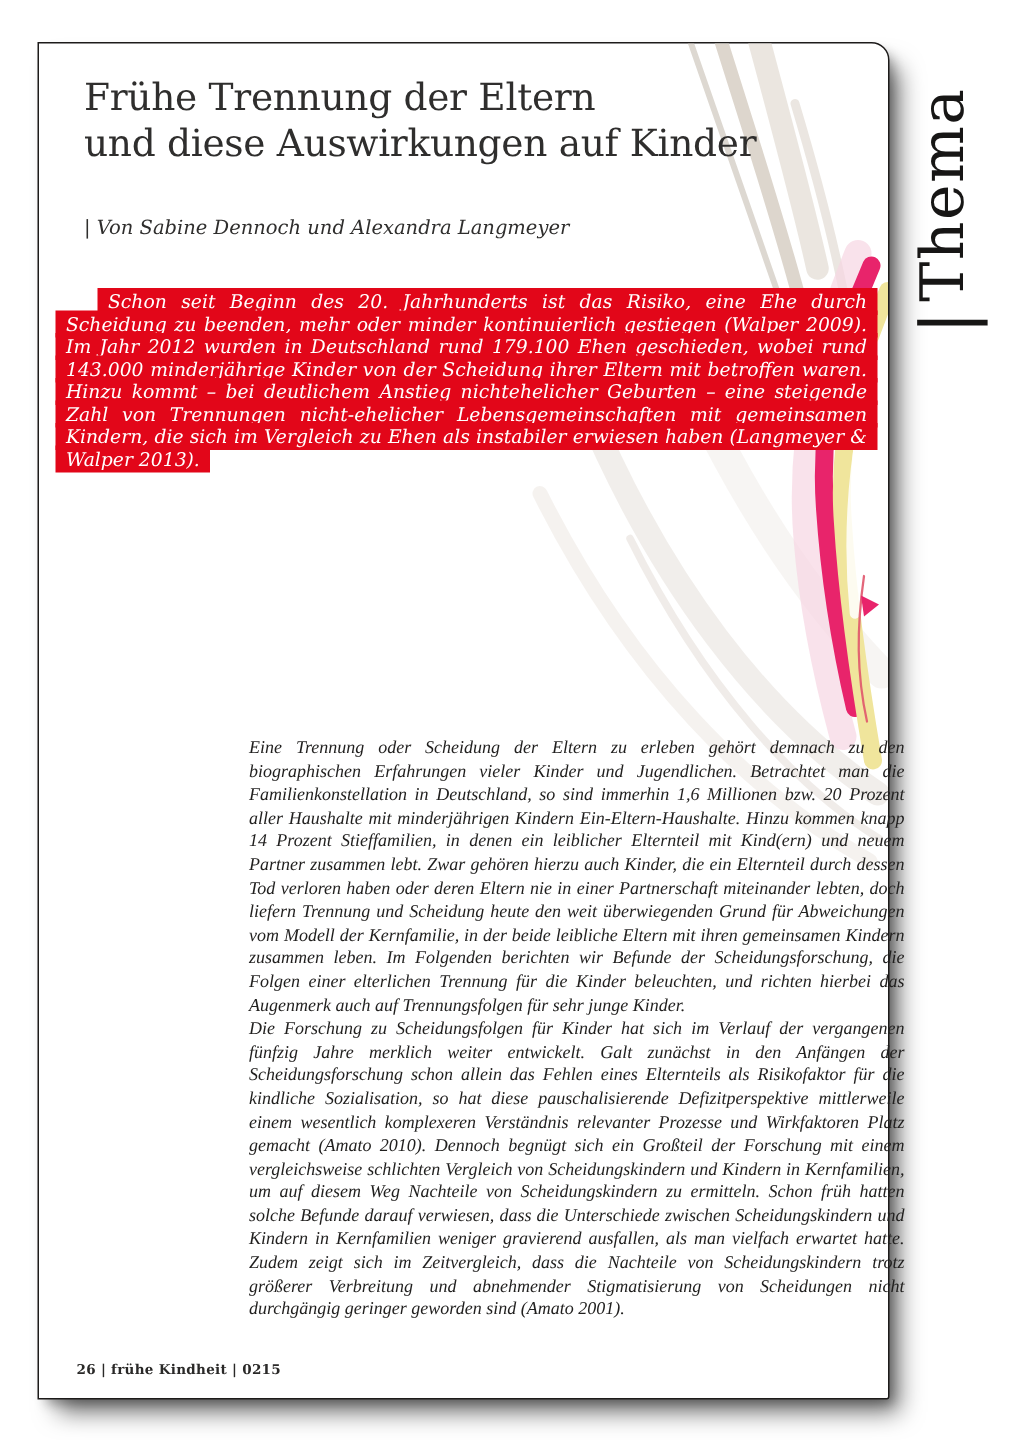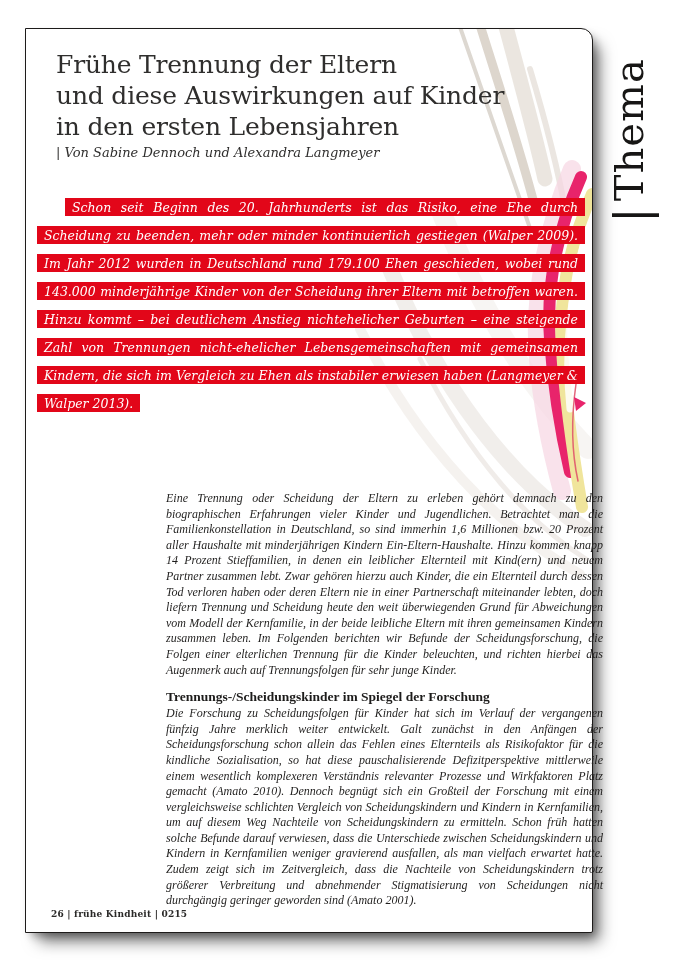--- a/index.html
+++ b/index.html
@@ -20,21 +20,21 @@
   .title{position:absolute;left:30px;top:20px;width:480px;
          font-family:"DejaVu Serif",serif;font-size:25px;line-height:31px;
          color:#2f2e2d;letter-spacing:-0.2px;}
   .byline{position:absolute;left:30px;top:116px;
           font-family:"DejaVu Serif",serif;font-style:italic;font-size:13px;
           color:#2f2e2d;}
   .byline .bar{font-style:normal;}
 
   .abstract{position:absolute;left:11px;top:152px;width:548px;
             font-family:"DejaVu Serif",serif;font-style:italic;
-            font-size:12.5px;line-height:28px;text-align:justify;
+            font-size:12.5px;line-height:15px;text-align:justify;
             text-indent:28px;color:#ffffff;}
   .abstract .hl{background:#e20619;padding:1.5px 7px;
                 -webkit-box-decoration-break:clone;box-decoration-break:clone;}
 
   .body-col{position:absolute;left:140px;top:462px;width:437px;
             font-family:"Liberation Serif",serif;font-size:12px;
             line-height:15.6px;text-align:justify;color:#201f1e;
             hyphens:auto;-webkit-hyphens:auto;}
   .body-col p{margin:0;font-style:italic;}
   .body-col h2{margin:10px 0 1px 0;font-size:13.5px;line-height:17px;
@@ -79,30 +79,28 @@
       <path d="M 246,355 C 241,390 241,420 248,452" stroke="#e0556b" stroke-width="1.5" opacity="0.9"></path>
     </g>
     <polygon points="244,368 256,374 246,382" fill="#e8246b"></polygon>
   </svg>
 
   <div class="content">
 
     <div class="title">
       <div>Frühe Trennung der Eltern</div>
       <div>und diese Auswirkungen auf Kinder</div>
-      <div>in den ersten Lebensjahren</div>
     </div>
 
     <div class="byline"><span class="bar">|</span><span> Von Sabine Dennoch und Alexandra Langmeyer</span></div>
 
     <p class="abstract"><span class="hl">Schon seit Beginn des 20. Jahrhunderts ist das Risiko, eine Ehe durch Scheidung zu beenden, mehr oder minder kontinuierlich gestiegen (Walper 2009). Im Jahr 2012 wurden in Deutschland rund 179.100 Ehen geschieden, wobei rund 143.000 minderjährige Kinder von der Scheidung ihrer Eltern mit betroffen waren. Hinzu kommt – bei deutlichem Anstieg nichtehelicher Geburten – eine steigende Zahl von Trennungen nicht-ehelicher Lebensgemeinschaften mit gemeinsamen Kindern, die sich im Vergleich zu Ehen als instabiler erwiesen haben (Langmeyer &amp; Walper 2013).</span></p>
 
     <div class="body-col">
       <p>Eine Trennung oder Scheidung der Eltern zu erleben gehört demnach zu den biographischen Erfahrungen vieler Kinder und Jugendlichen. Betrachtet man die Familienkonstellation in Deutschland, so sind immerhin 1,6 Millionen bzw. 20 Prozent aller Haushalte mit minderjährigen Kindern Ein-Eltern-Haushalte. Hinzu kommen knapp 14 Prozent Stieffamilien, in denen ein leiblicher Elternteil mit Kind(ern) und neuem Partner zusammen lebt. Zwar gehören hierzu auch Kinder, die ein Elternteil durch dessen Tod verloren haben oder deren Eltern nie in einer Partnerschaft miteinander lebten, doch liefern Trennung und Scheidung heute den weit überwiegenden Grund für Abweichungen vom Modell der Kernfamilie, in der beide leibliche Eltern mit ihren gemeinsamen Kindern zusammen leben. Im Folgenden berichten wir Befunde der Scheidungsforschung, die Folgen einer elterlichen Trennung für die Kinder beleuchten, und richten hierbei das Augenmerk auch auf Trennungsfolgen für sehr junge Kinder.</p>
-      <h2>Trennungs-/Scheidungskinder im Spiegel der Forschung</h2>
       <p>Die Forschung zu Scheidungsfolgen für Kinder hat sich im Verlauf der vergangenen fünfzig Jahre merklich weiter entwickelt. Galt zunächst in den Anfängen der Scheidungsforschung schon allein das Fehlen eines Elternteils als Risikofaktor für die kindliche Sozialisation, so hat diese pauschalisierende Defizitperspektive mittlerweile einem wesentlich komplexeren Verständnis relevanter Prozesse und Wirkfaktoren Platz gemacht (Amato 2010). Dennoch begnügt sich ein Großteil der Forschung mit einem vergleichsweise schlichten Vergleich von Scheidungskindern und Kindern in Kernfamilien, um auf diesem Weg Nachteile von Scheidungskindern zu ermitteln. Schon früh hatten solche Befunde darauf verwiesen, dass die Unterschiede zwischen Scheidungskindern und Kindern in Kernfamilien weniger gravierend ausfallen, als man vielfach erwartet hatte. Zudem zeigt sich im Zeitvergleich, dass die Nachteile von Scheidungskindern trotz größerer Verbreitung und abnehmender Stigmatisierung von Scheidungen nicht durchgängig geringer geworden sind (Amato 2001).</p>
     </div>
 
     <div class="footer">26 | frühe Kindheit | 0215</div>
 
     <div class="thema"><span class="bar">|</span><span>Thema</span></div>
 
   </div>
 </div>
 

